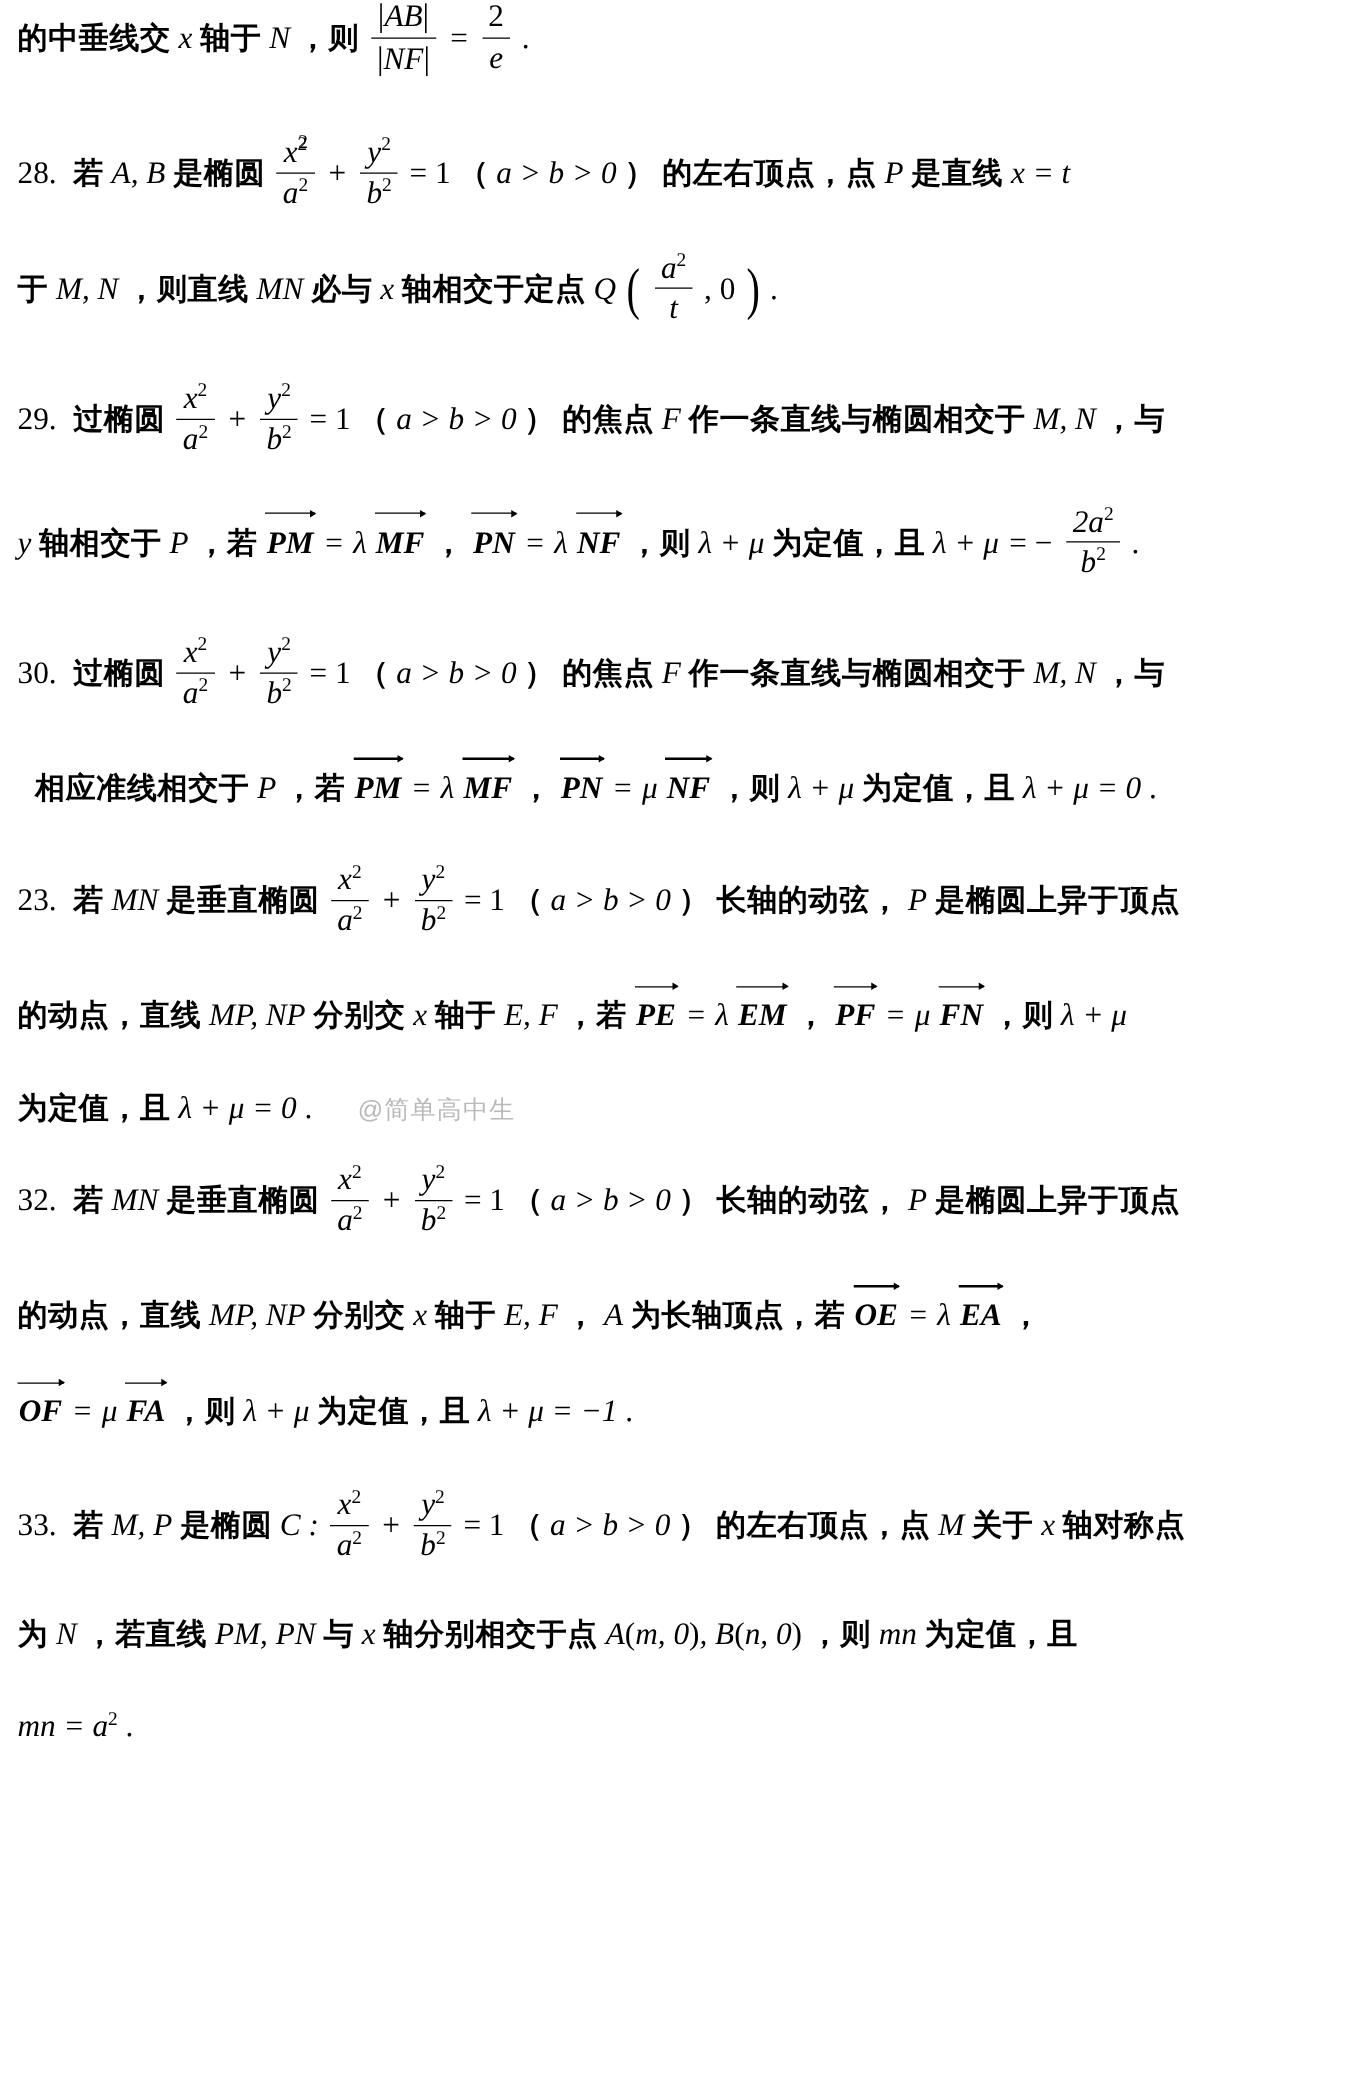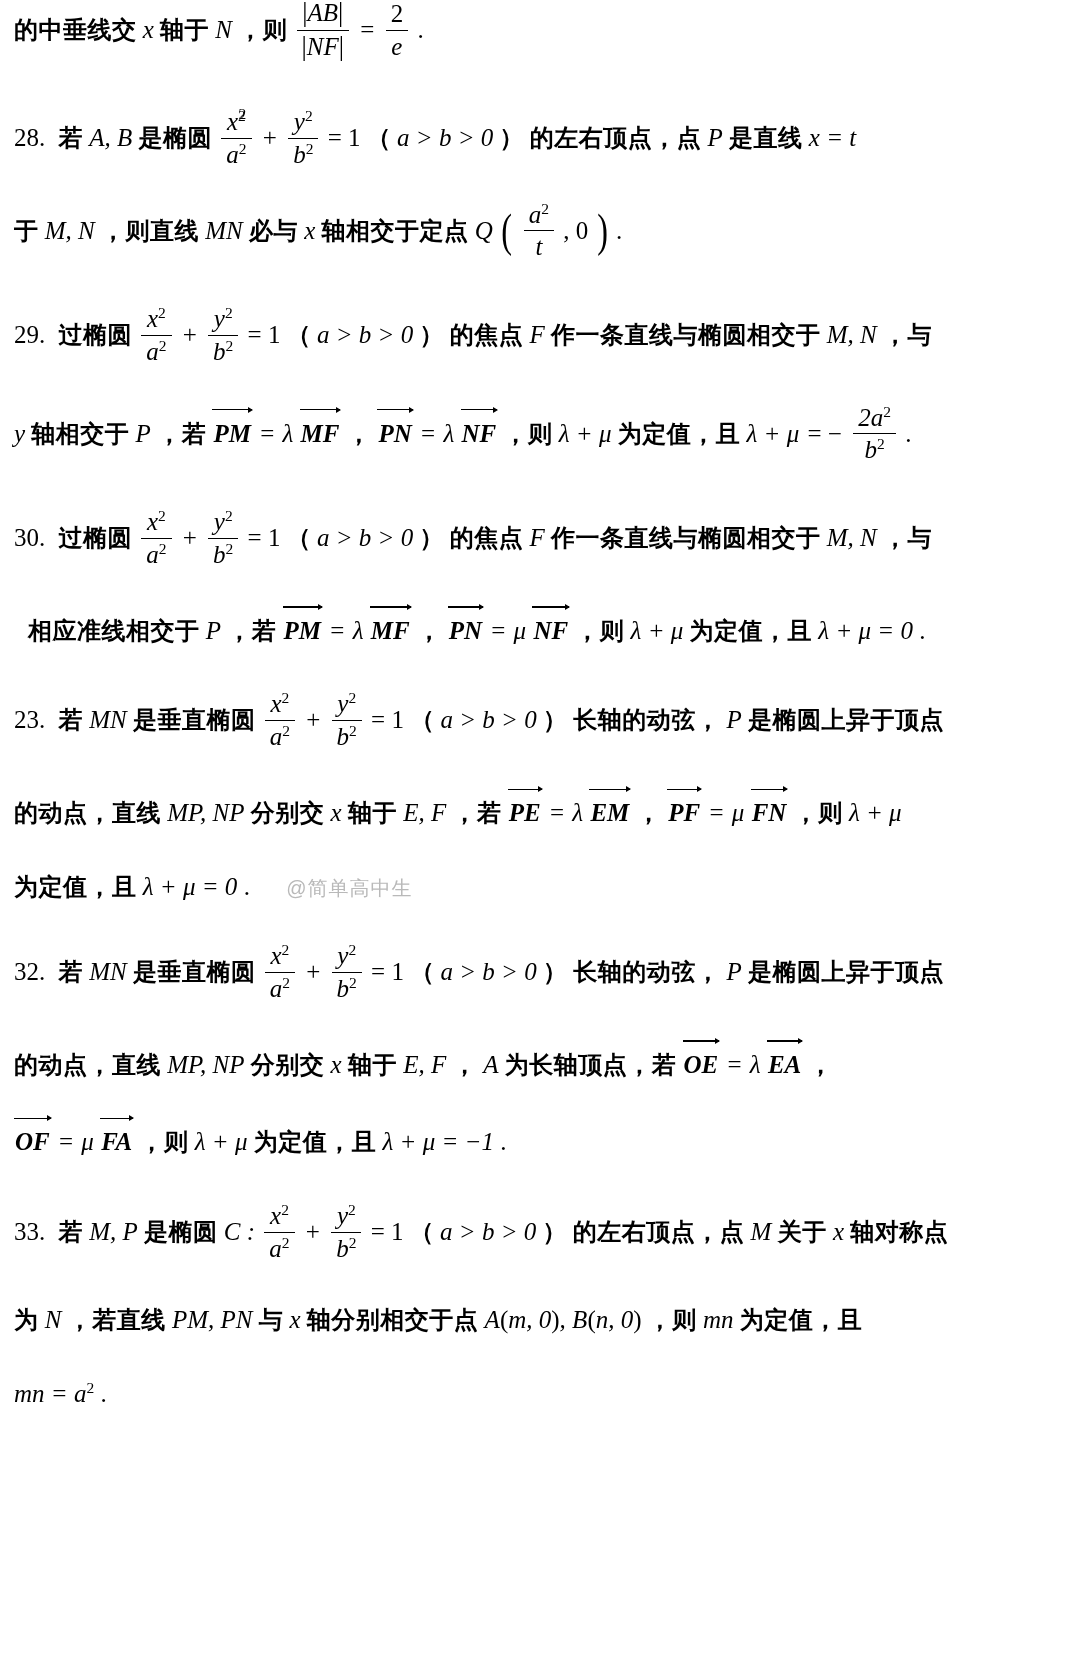--- a/index.html
+++ b/index.html
@@ -375,21 +375,21 @@
 
   <div class="para" style="margin-top:36px;">
     <span class="line">
       <span class="cn">为定值，且</span>
       <span class="mi">λ + μ = 0</span>
       <span class="mn">.</span>
       <span class="watermark">@简单高中生</span>
     </span>
   </div>
 
-  <div class="para" style="margin-top:38px;">
+  <div class="para" style="margin-top:26px;">
     <span class="line">
       <span class="num-label">32.</span><span class="sp"></span>
       <span class="cn">若</span>
       <span class="mi">MN</span>
       <span class="cn">是垂直椭圆</span>
       <span class="frac">
         <span class="num mi">x<span class="sup-n">2</span></span>
         <span class="den mi">a<span class="sup-n">2</span></span>
       </span>
       <span class="op">+</span>

